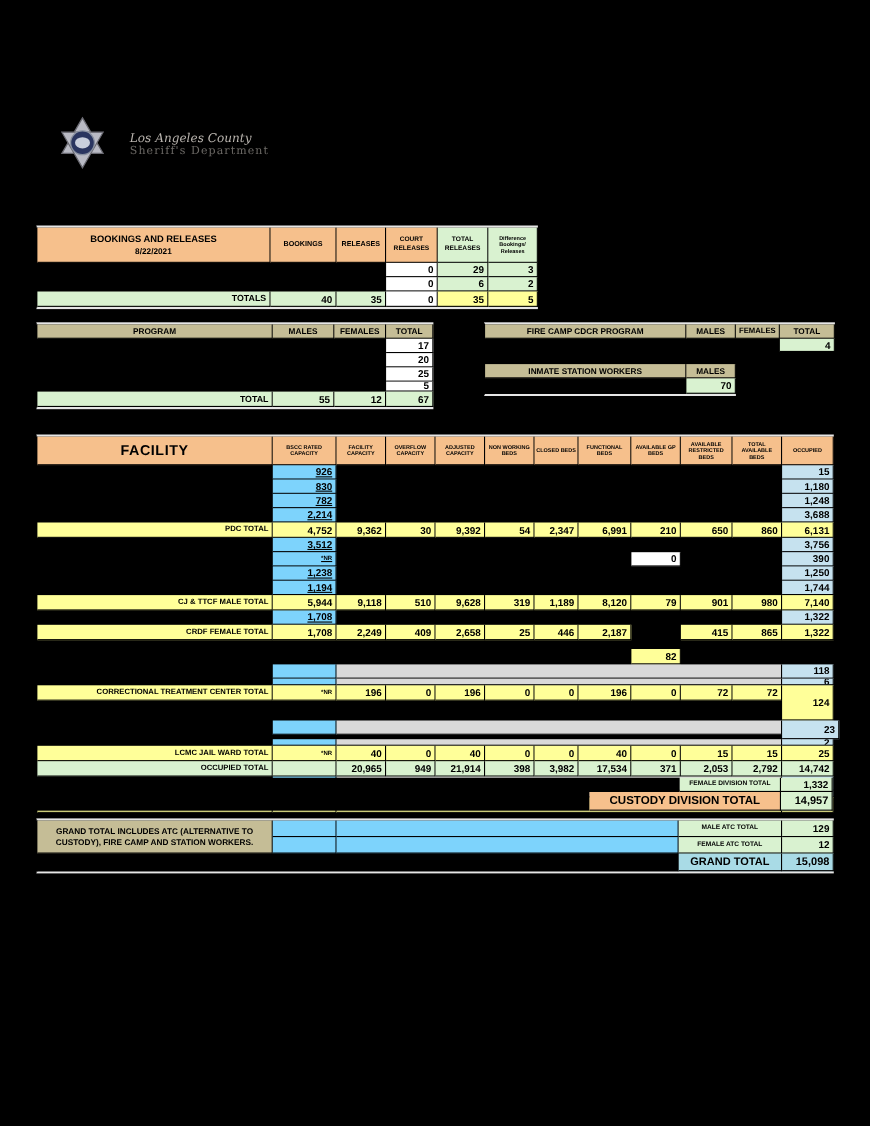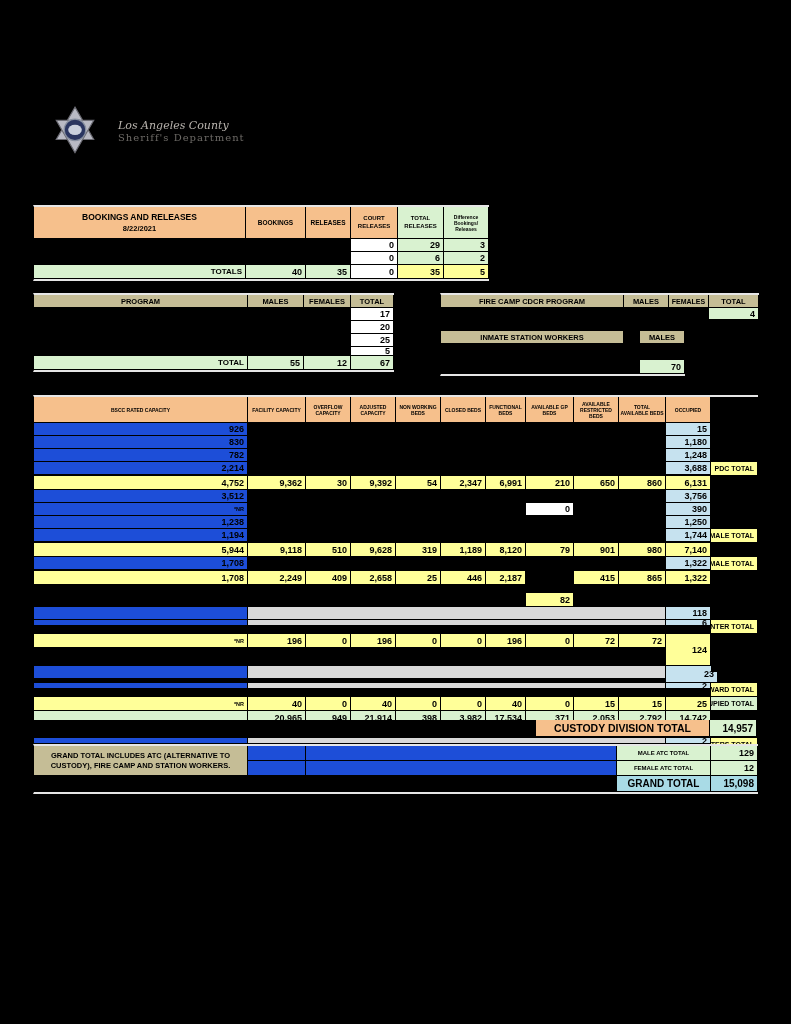--- a/index.html
+++ b/index.html
@@ -4,21 +4,21 @@
 <style>
   html,body{margin:0;padding:0;background:#000;}
   .canvas{position:relative;width:791px;height:1024px;background:#000;overflow:hidden;
           font-family:"Liberation Sans",sans-serif;}
   .tbl{position:absolute;display:grid;background:#000;border-left:1px solid #000;}
   .c{box-sizing:border-box;border-right:1px solid #000;border-bottom:1px solid #000;
      display:flex;align-items:center;font-weight:bold;color:#000;overflow:hidden;
      font-family:"Liberation Sans",sans-serif;}
   
   .o{background:#F6C08C;} .tan{background:#C5BD96;} .grn{background:#D9F2D0;}
-  .yel{background:#FFFF99;} .blu{background:#C6E2EF;} .gry{background:#1d4ed8;}
+  .yel{background:#FFFF99;} .blu{background:#C6E2EF;} .gry{background:#7dd3fc;text-decoration:underline;}
   .wht{background:#FFFFFF;} .blk{background:#000;border-color:#000;}
   .mblk{background:#000;border-color:#000;}
   .gspan{background:#D9D9D9;} 
   
   .num{justify-content:flex-end;padding-right:3px;font-size:9px;}
   .lbl{justify-content:flex-end;padding-right:3px;font-size:7px;white-space:nowrap;}
   .hdr{justify-content:center;text-align:center;font-size:5px;line-height:1.2;padding:1px;}
   .hdr8{justify-content:center;text-align:center;font-size:7.5px;}
   .nr{font-size:5.5px;}
   .sp3{grid-column:span 3;}
@@ -40,21 +40,21 @@
   .logo{position:absolute;left:52px;top:106px;display:flex;align-items:center;}
   .logo-lines{margin-left:20px;}
   .l1{font-family:"DejaVu Serif",serif;font-style:italic;font-size:11px;color:#b9b4ae;}
   .l2{font-family:"DejaVu Serif",serif;font-size:10px;color:#6d6a66;filter:blur(0.5px);letter-spacing:1px;}
   #bookings{left:33px;top:205px;grid-template-columns:212px 60px 45px 47px 46px 45px;
             grid-template-rows:32px 13px 13px 14px;}
   #program{left:33px;top:293px;grid-template-columns:214px 56px 47px 43px;
            grid-template-rows:13px 13px 13px 13px 9px 14px;}
   #firecamp{left:440px;top:293px;grid-template-columns:183px 45px 40px 50px;
             grid-template-rows:13px 12px;}
-  #inmate{left:440px;top:331px;grid-template-columns:183px 45px;grid-template-rows:13px 14px;gap:16px;}
+  #inmate{left:440px;top:331px;grid-template-columns:183px 45px;grid-template-rows:13px 14px;}
   #facility{left:33px;top:395px;
             grid-template-columns:214px 58px 45px 45px 45px 45px 40px 48px 45px 47px 45px 47px;
             grid-template-rows:26px;}
   #rowA{top:693px;height:14px;} #rowB{top:707px;height:13px;} #rowC{top:720px;height:17px;}
   #grand{left:33px;top:744px;grid-template-columns:214px 58px 311px 94px 47px;
          grid-template-rows:15px 15px 16px;}
 </style>
 </head>
 <body>
 
@@ -133,20 +133,21 @@
   </div>
 
   <div class="tbl wbot" id="inmate">
     <div class="c tan hdr8">INMATE STATION WORKERS</div>
     <div class="c tan hdr8">MALES</div>
     <div class="c blk"></div>
     <div class="c grn num">70</div>
   </div>
 
   <div class="tbl wtop" id="facility">
+    <div class="c o factitle">FACILITY</div>
     <div class="c o hdr">BSCC RATED CAPACITY</div>
     <div class="c o hdr">FACILITY CAPACITY</div>
     <div class="c o hdr">OVERFLOW CAPACITY</div>
     <div class="c o hdr">ADJUSTED CAPACITY</div>
     <div class="c o hdr">NON WORKING BEDS</div>
     <div class="c o hdr">CLOSED BEDS</div>
     <div class="c o hdr">FUNCTIONAL BEDS</div>
     <div class="c o hdr">AVAILABLE GP BEDS</div>
     <div class="c o hdr">AVAILABLE RESTRICTED BEDS</div>
     <div class="c o hdr">TOTAL AVAILABLE BEDS</div>
@@ -356,20 +357,25 @@
       <div class="c gry" style="height: 6px;"></div>
       <div class="c gspan" style="height: 6px; grid-column: span 9;"></div>
       <div class="c blu num" style="height: 6px;">2</div>
       <div class="c yel lbl" style="height: 14px;">RECEPTION CENTERS TOTAL</div>
       <div class="c yel num" style="height: 14px;"></div>
       <div class="c yel" style="height: 14px; grid-column: span 9;"></div>
       <div class="c yel num" style="height: 14px;">215</div>
     </div>
 
 
+  <div class="absrow" id="rowB">
+    <div class="gap" style="width:585px;"></div>
+    <div class="c grn divlbl" style="width:92px;">FEMALE DIVISION TOTAL</div>
+    <div class="c grn num" style="width:47px;">1,332</div>
+  </div>
 
   <div class="absrow" id="rowC">
     <div class="gap" style="width:503px;"></div>
     <div class="c custody" style="width:174px;">CUSTODY DIVISION TOTAL</div>
     <div class="c grn num gnum" style="width:47px;">14,957</div>
   </div>
 
   <div class="tbl wtop wbot" id="grand">
     <div class="c tan note" style="grid-row:span 2;">GRAND TOTAL INCLUDES ATC (ALTERNATIVE TO CUSTODY), FIRE CAMP AND STATION WORKERS.</div>
     <div class="c gry"></div>

